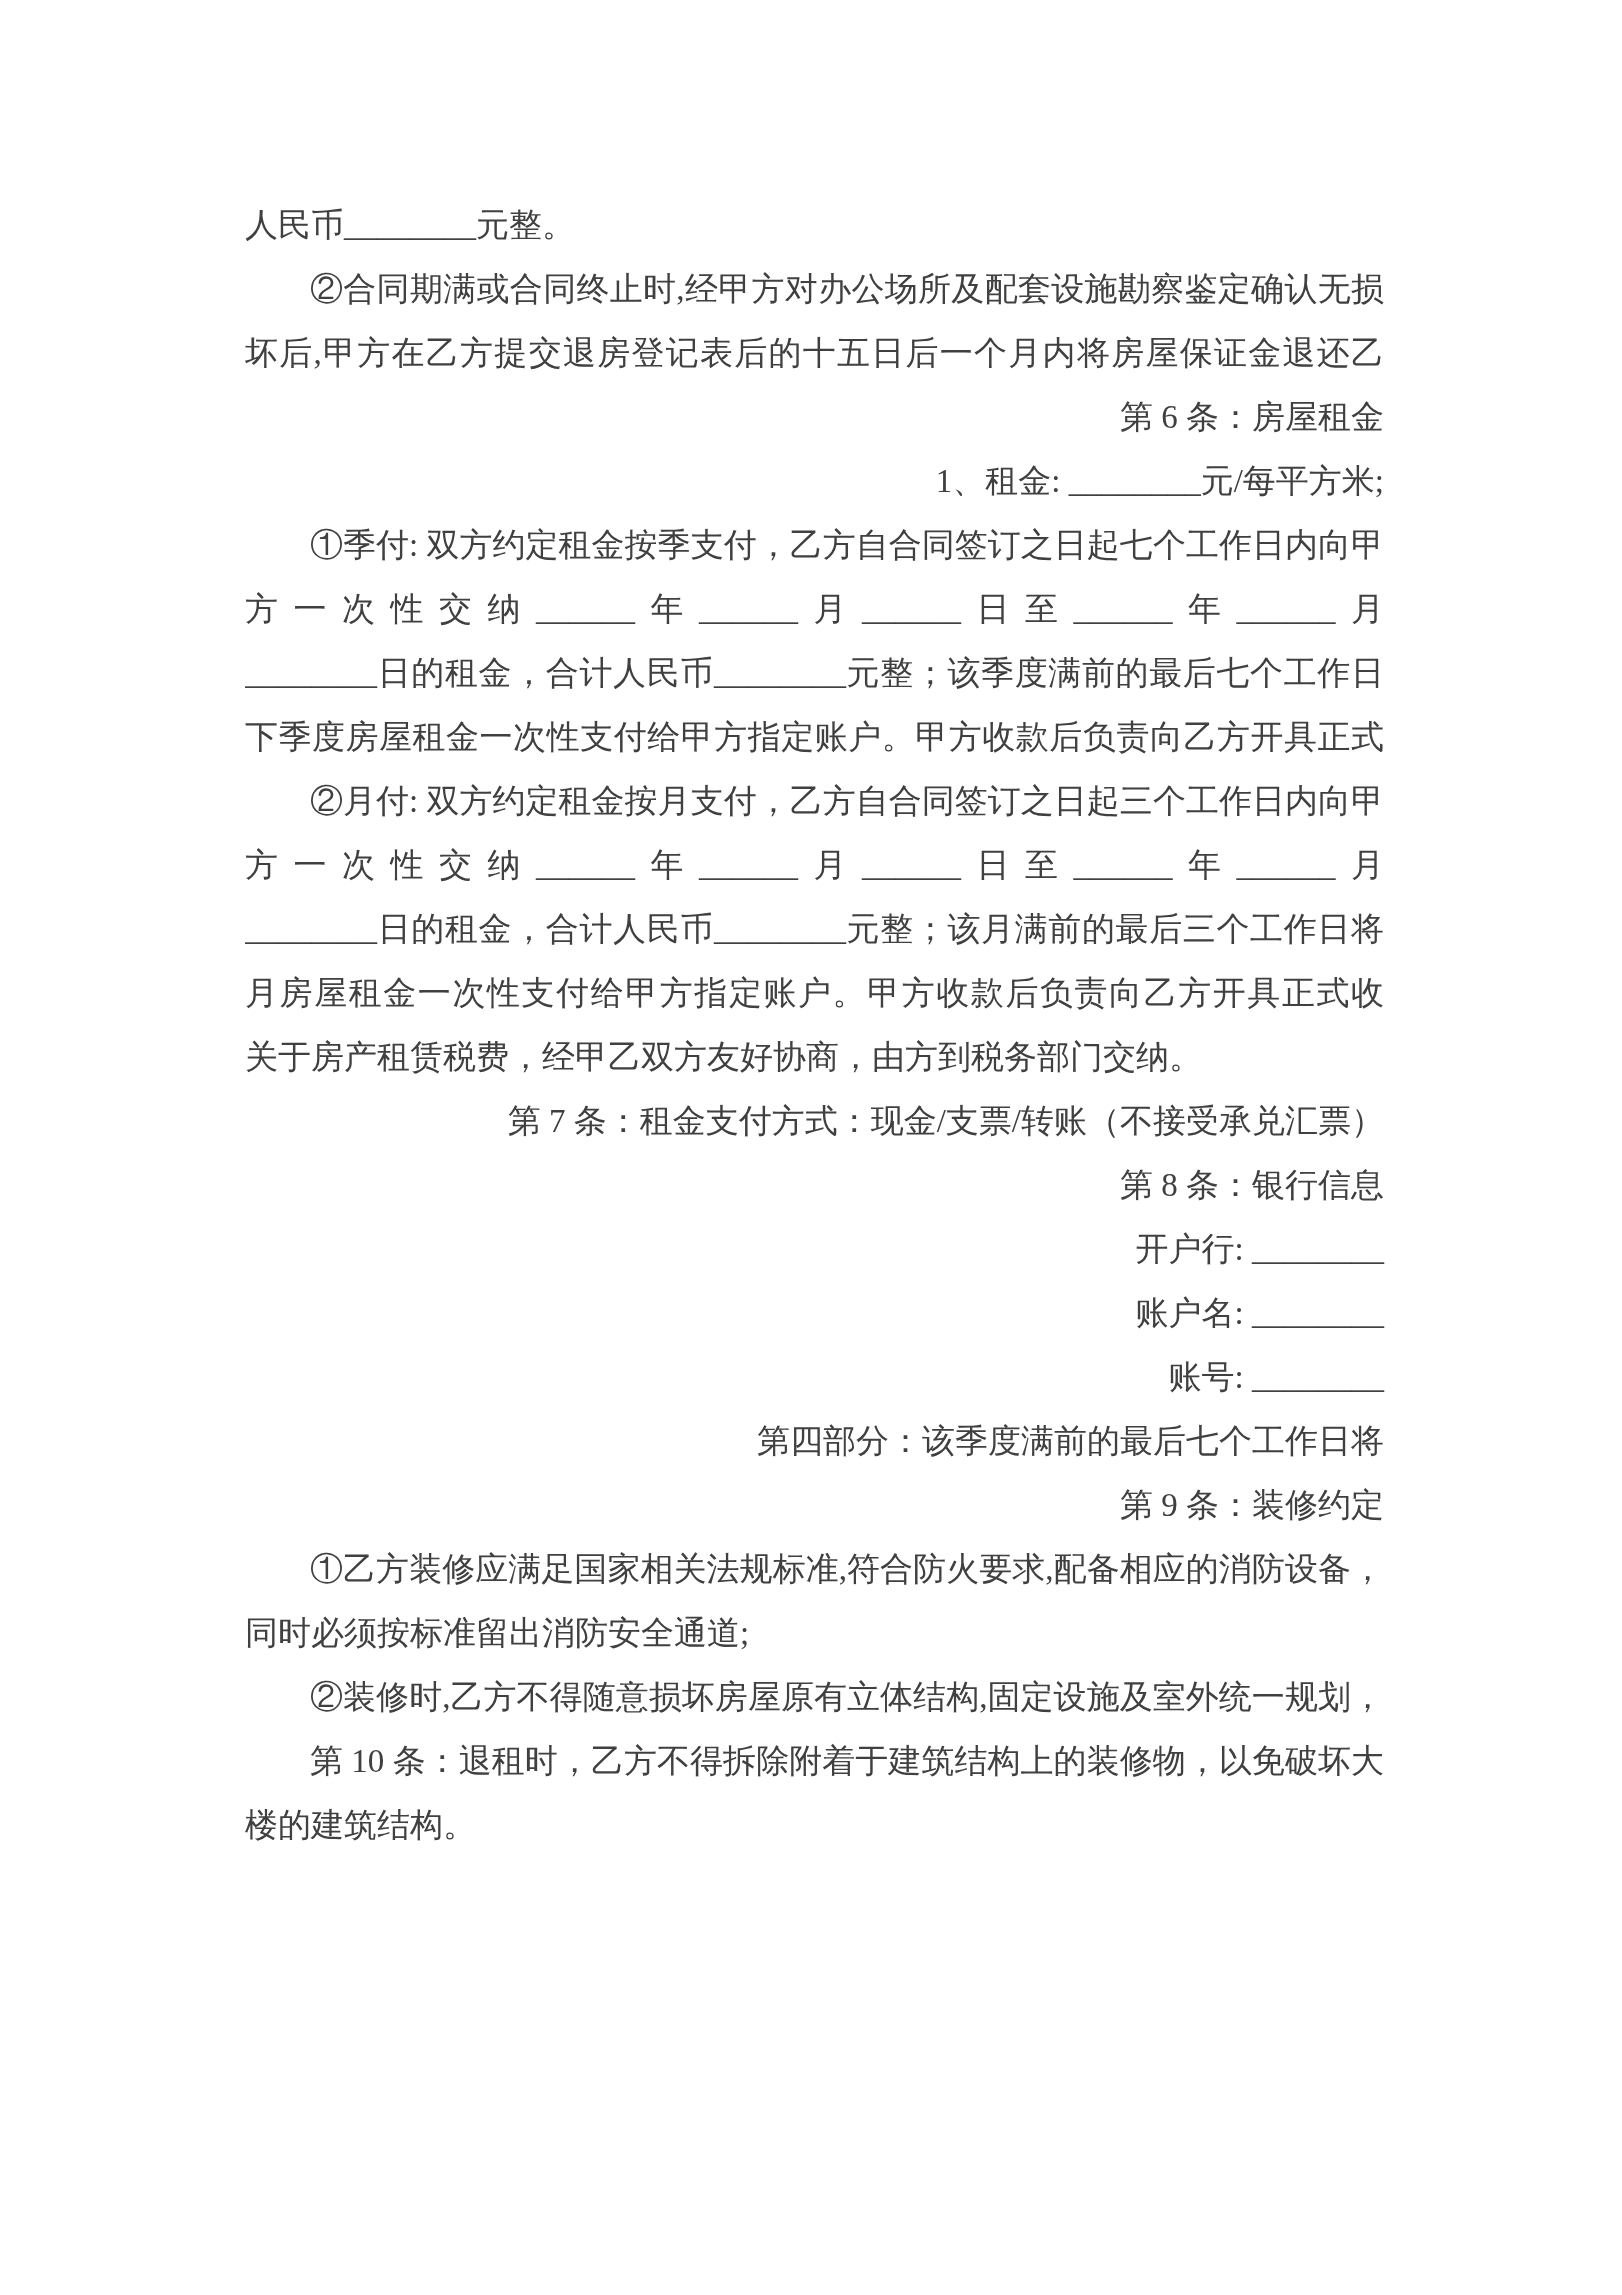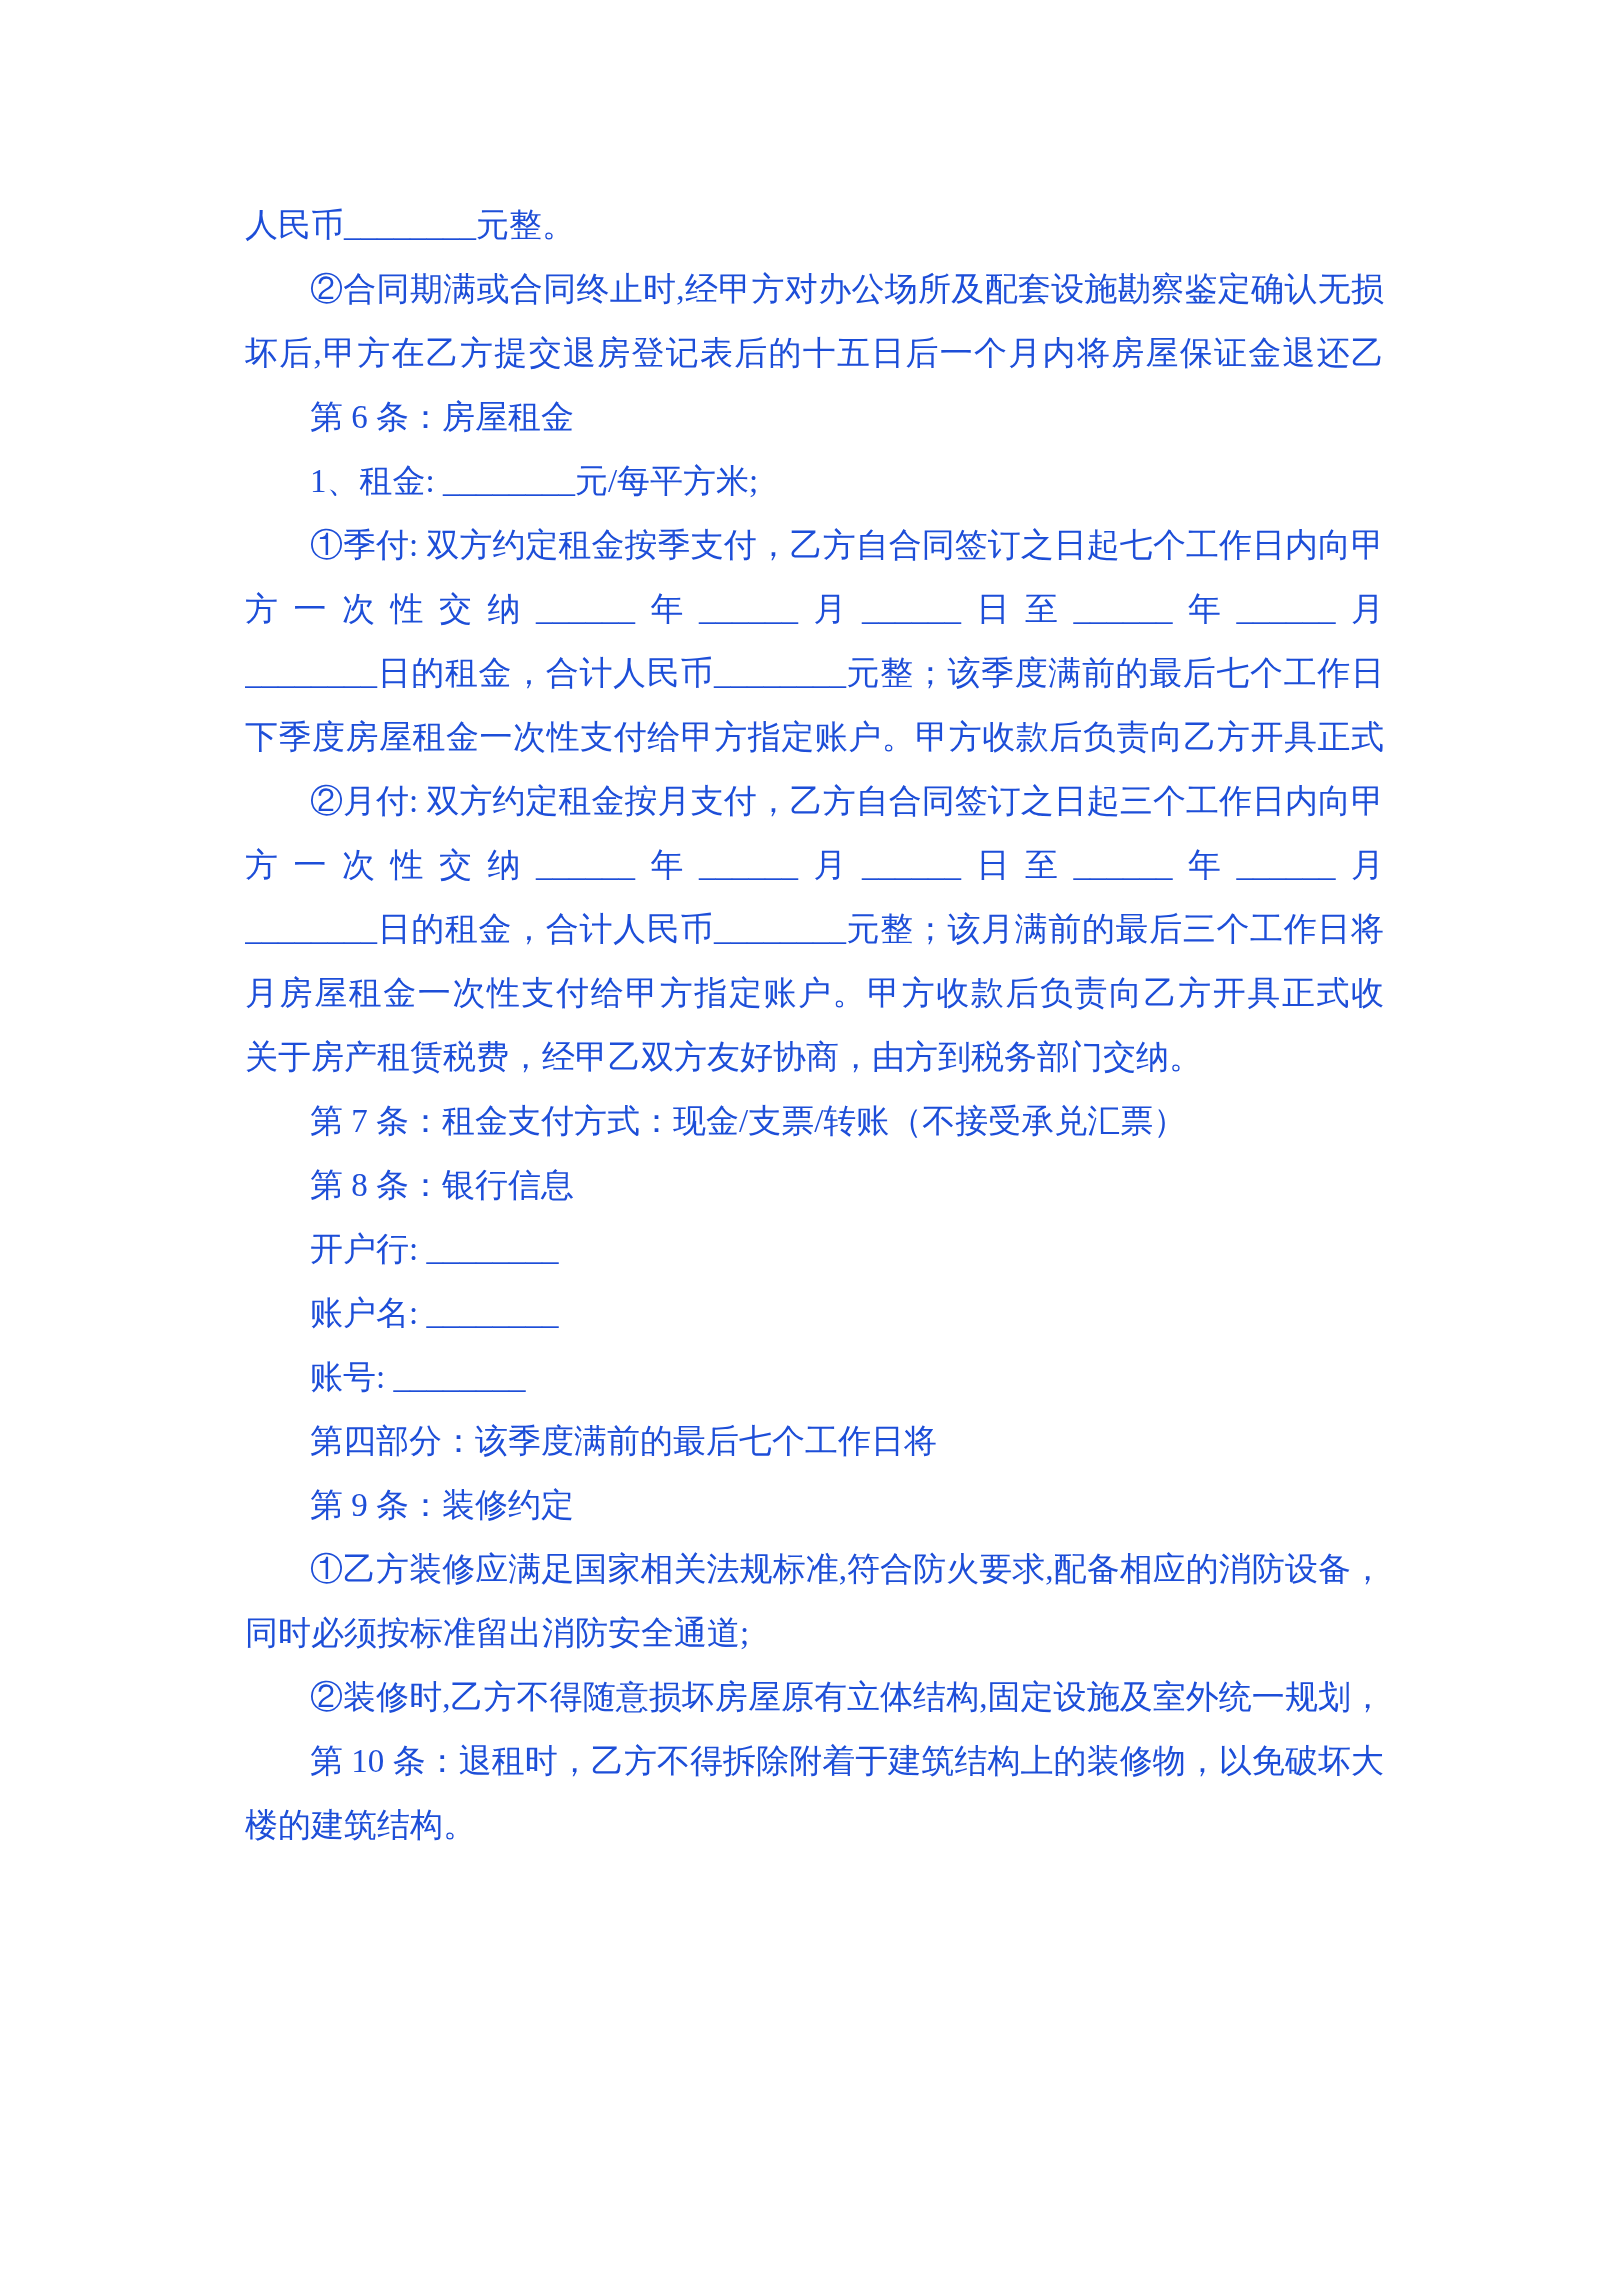--- a/index.html
+++ b/index.html
@@ -11,33 +11,34 @@
       width: 1623px;
       height: 2295px;
       position: relative;
       overflow: hidden;
     }
     .page {
       position: absolute;
       left: 245px;
       top: 193px;
       width: 1139px;
-      color: #1d4ed8;
+      color: #404040;
       font-family: "Liberation Serif", "DejaVu Serif", serif;
       font-size: 33px;
       line-height: 64px;
       font-weight: 400;
     }
     .ln {
       white-space: nowrap;
       height: 64px;
     }
     
     .ind {
       padding-left: 65px;
+      text-align: right;
     }
     
     .full {
       white-space: normal;
       text-align: justify;
       text-align-last: justify;
       overflow: hidden;
     }
   </style>
 </head>

